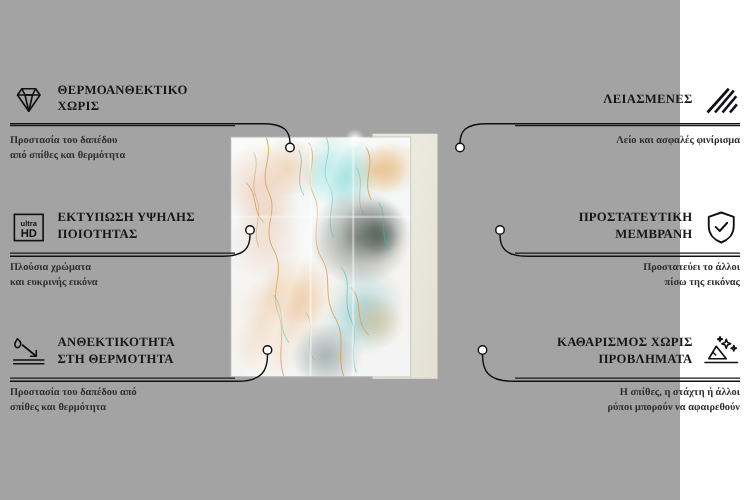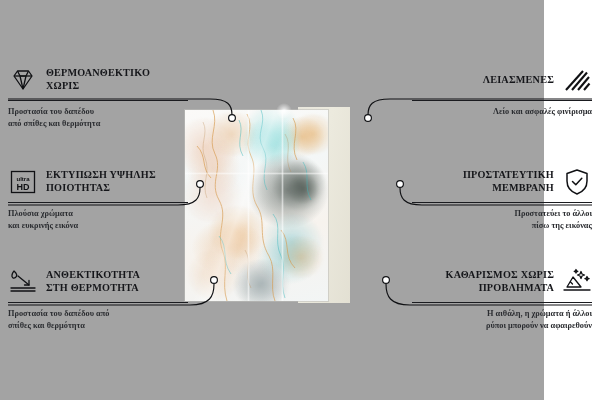--- a/index.html
+++ b/index.html
@@ -269,21 +269,21 @@
           </g>
         </svg>
       </span>
       <span class="c-title">
         <span>ΚΑΘΑΡΙΣΜΟΣ ΧΩΡΙΣ</span>
         <span class="l2">ΠΡΟΒΛΗΜΑΤΑ</span>
       </span>
     </div>
     <div class="c-rule"></div>
     <div class="c-sub">
-      <span>Η αιθάλη, η χρώματα ή άλλοι</span>
+      <span>Η σπίθες, η στάχτη ή άλλοι</span>
       <span>ρύποι μπορούν να αφαιρεθούν</span>
     </div>
   </div>
 
   <svg id="connectors" viewBox="0 0 600 400">
 
     <path d="M8 99 H205 C225 99, 228 103, 228 118" transform="translate(0,0)" style="display:none"></path>
     <path d="M8 99 H212 C228 99, 232 104, 232 116" style="display:none"></path>
     <path d="M8 99 H214 C232 99, 236 104, 236 116" style="display:none"></path>
     <path d="M8 99 H216 C234 99, 238 105, 238 116" style="display:none"></path>

